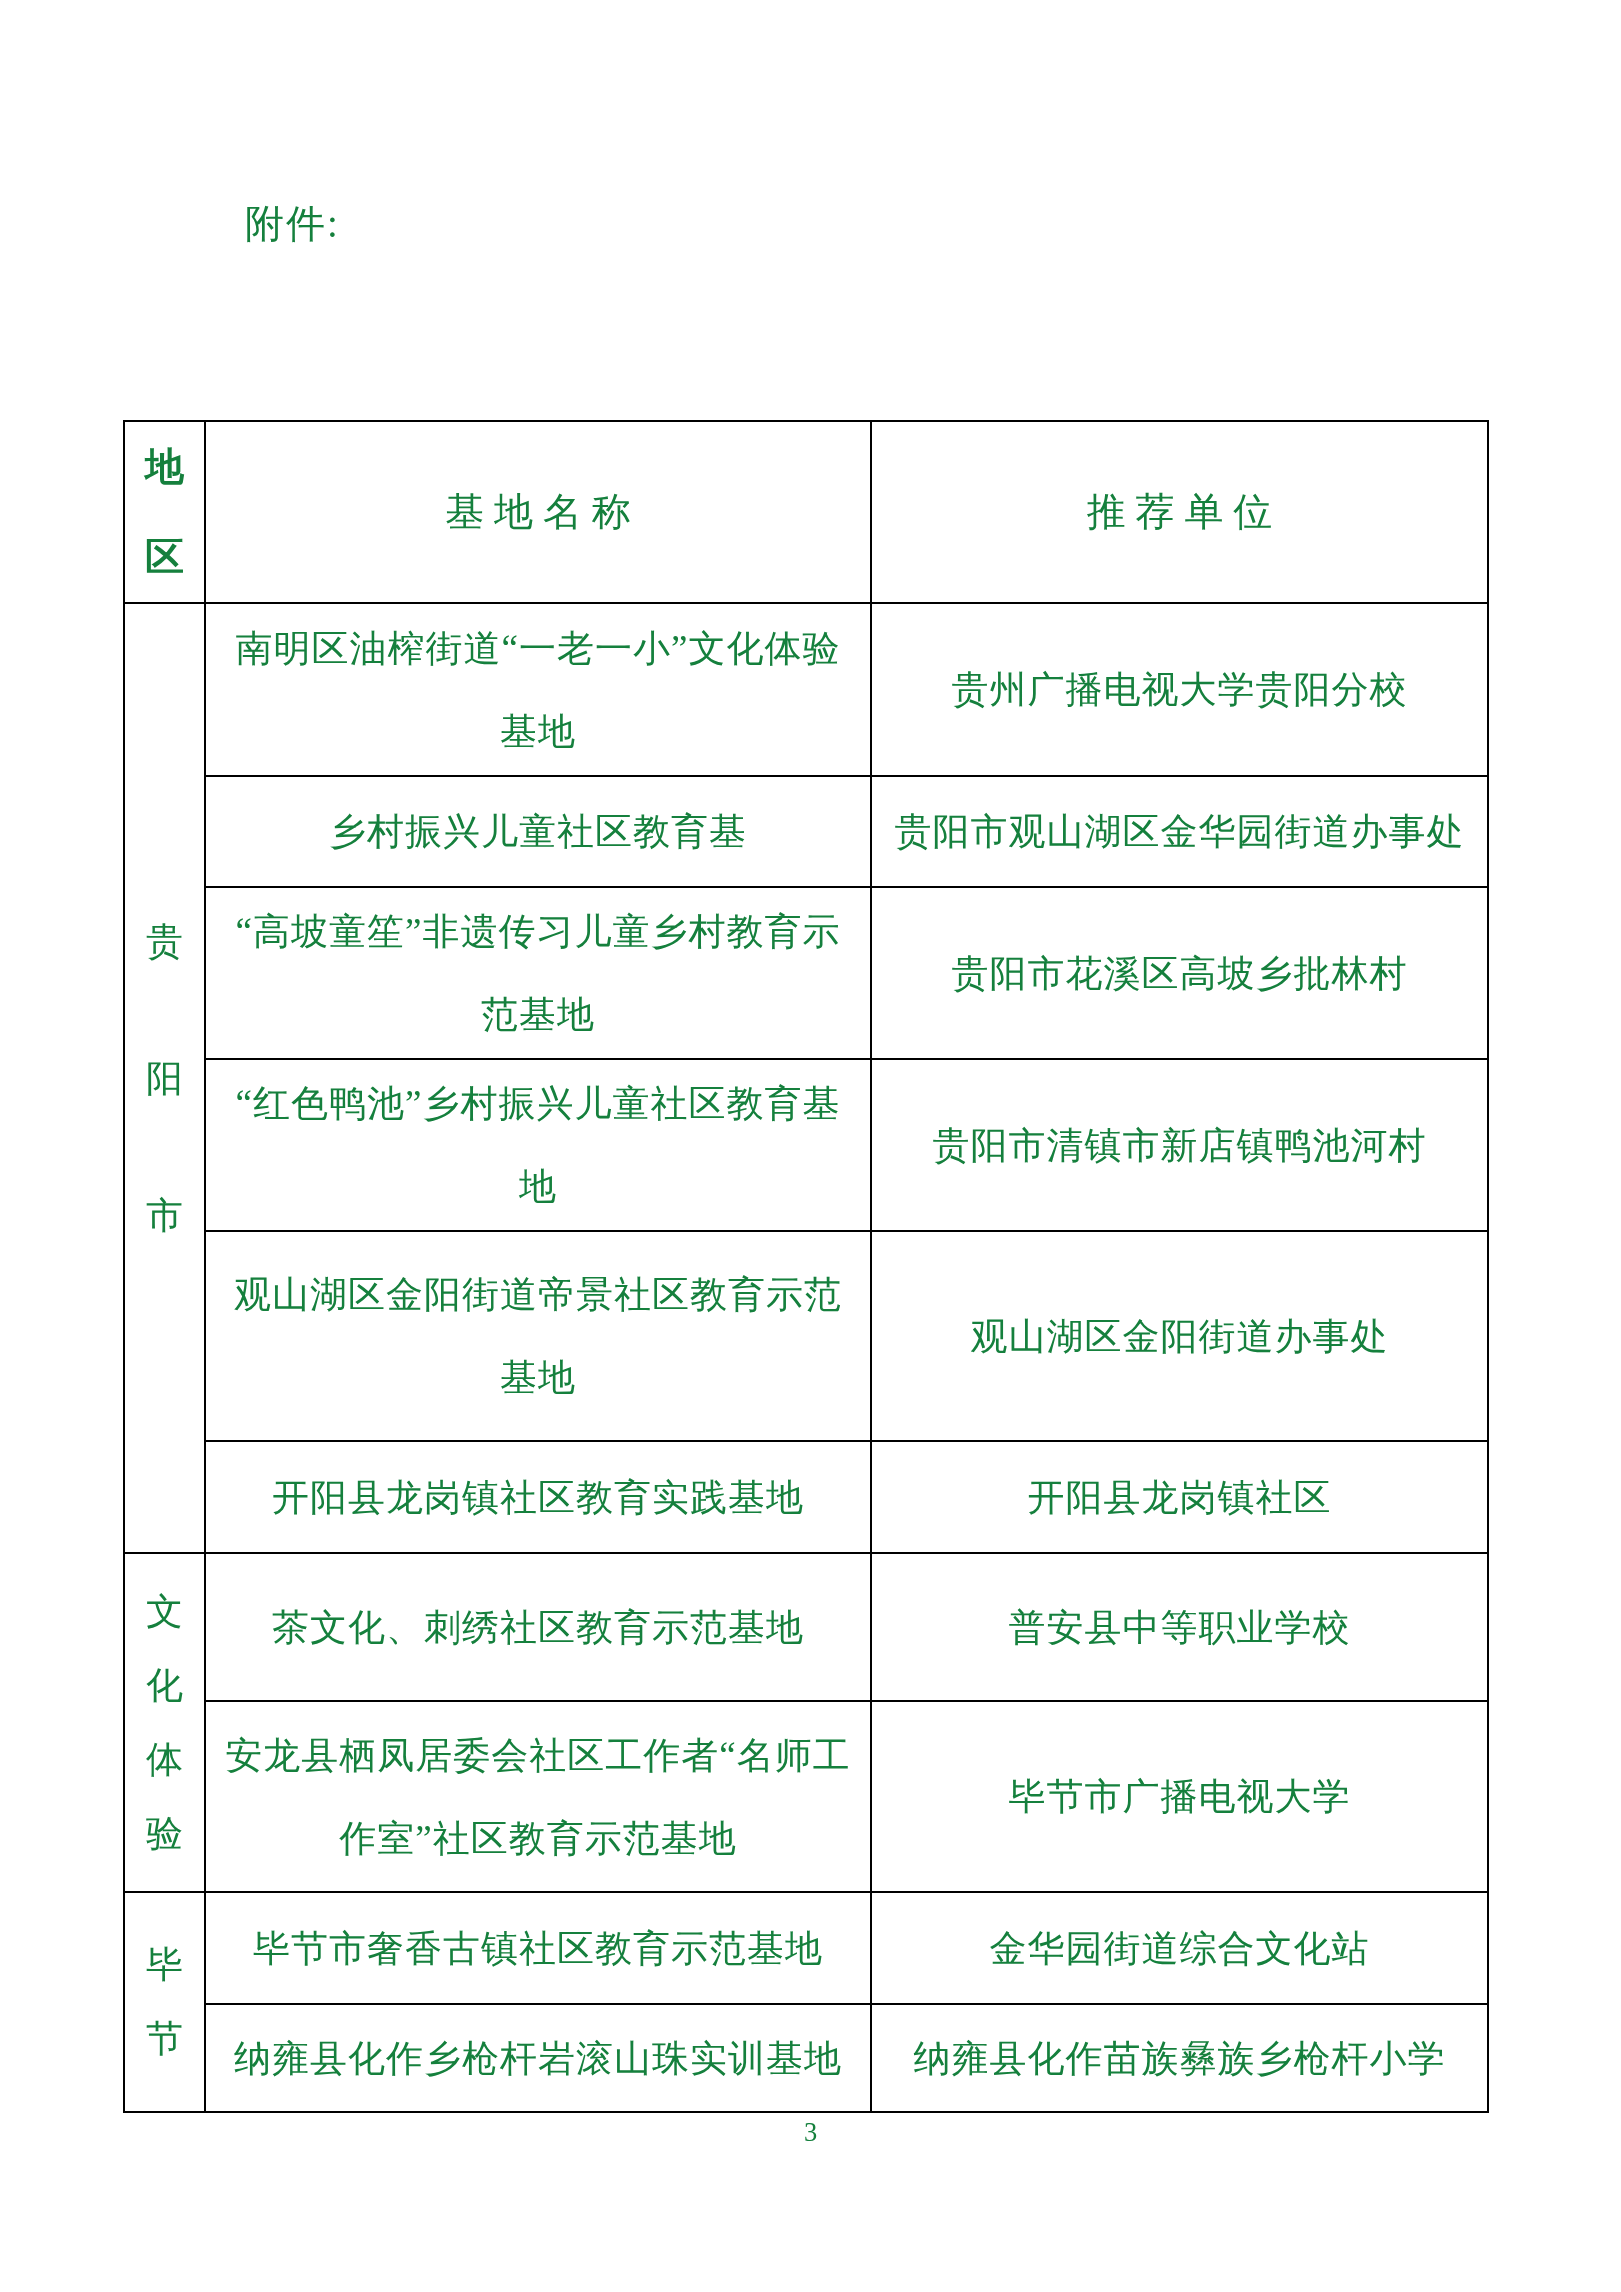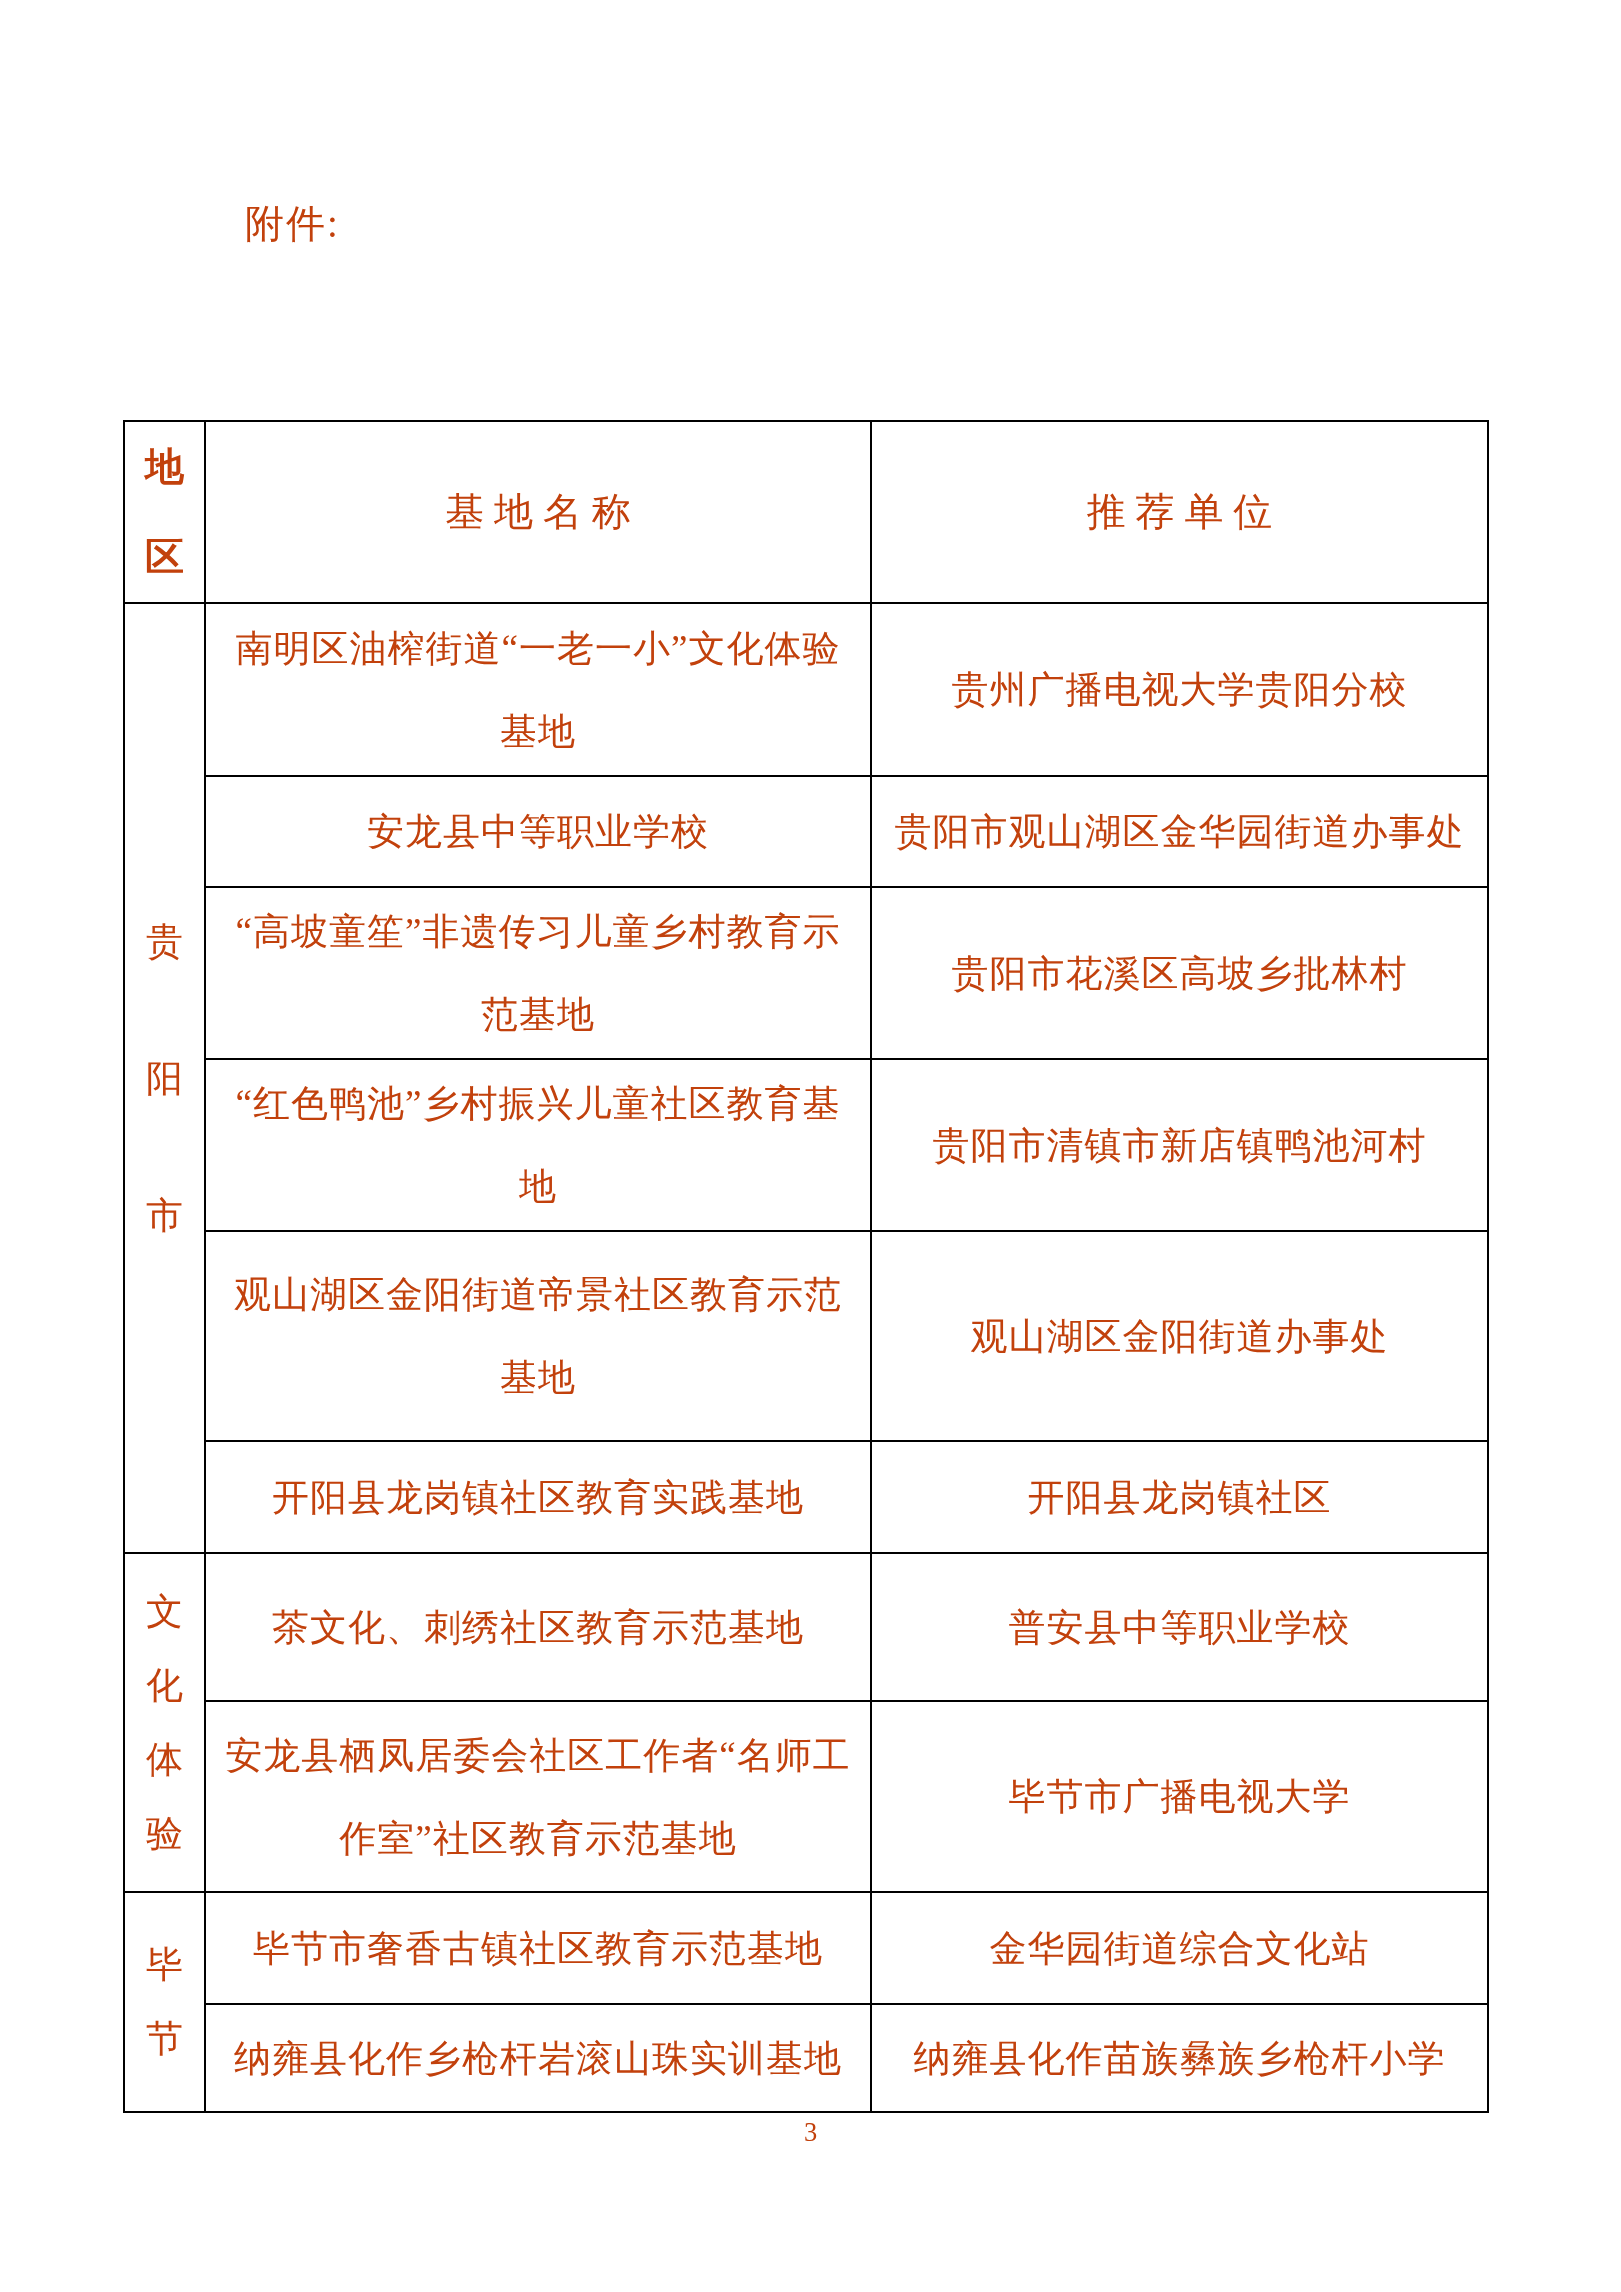--- a/index.html
+++ b/index.html
@@ -5,21 +5,21 @@
   html, body {
     margin: 0;
     padding: 0;
     background: #ffffff;
   }
   .page {
     position: relative;
     width: 1621px;
     height: 2293px;
     background: #ffffff;
-    color: #c2410c;
+    color: #15803d;
     font-family: "Liberation Serif", "DejaVu Serif", serif;
     overflow: hidden;
   }
   .attachment {
     position: absolute;
     left: 245px;
     top: 196px;
     font-size: 39px;
     line-height: 55px;
     letter-spacing: 2px;
@@ -127,21 +127,21 @@
         <td>
           <span class="cell-text">南明区油榨街道“一老一小”文化体验
 基地</span>
         </td>
         <td>
           <span class="cell-text">贵州广播电视大学贵阳分校</span>
         </td>
       </tr>
       <tr style="height:111px">
         <td>
-          <span class="cell-text">安龙县中等职业学校</span>
+          <span class="cell-text">乡村振兴儿童社区教育基</span>
         </td>
         <td>
           <span class="cell-text">贵阳市观山湖区金华园街道办事处</span>
         </td>
       </tr>
       <tr style="height:172px">
         <td>
           <span class="cell-text">“高坡童笙”非遗传习儿童乡村教育示
 范基地</span>
         </td>

